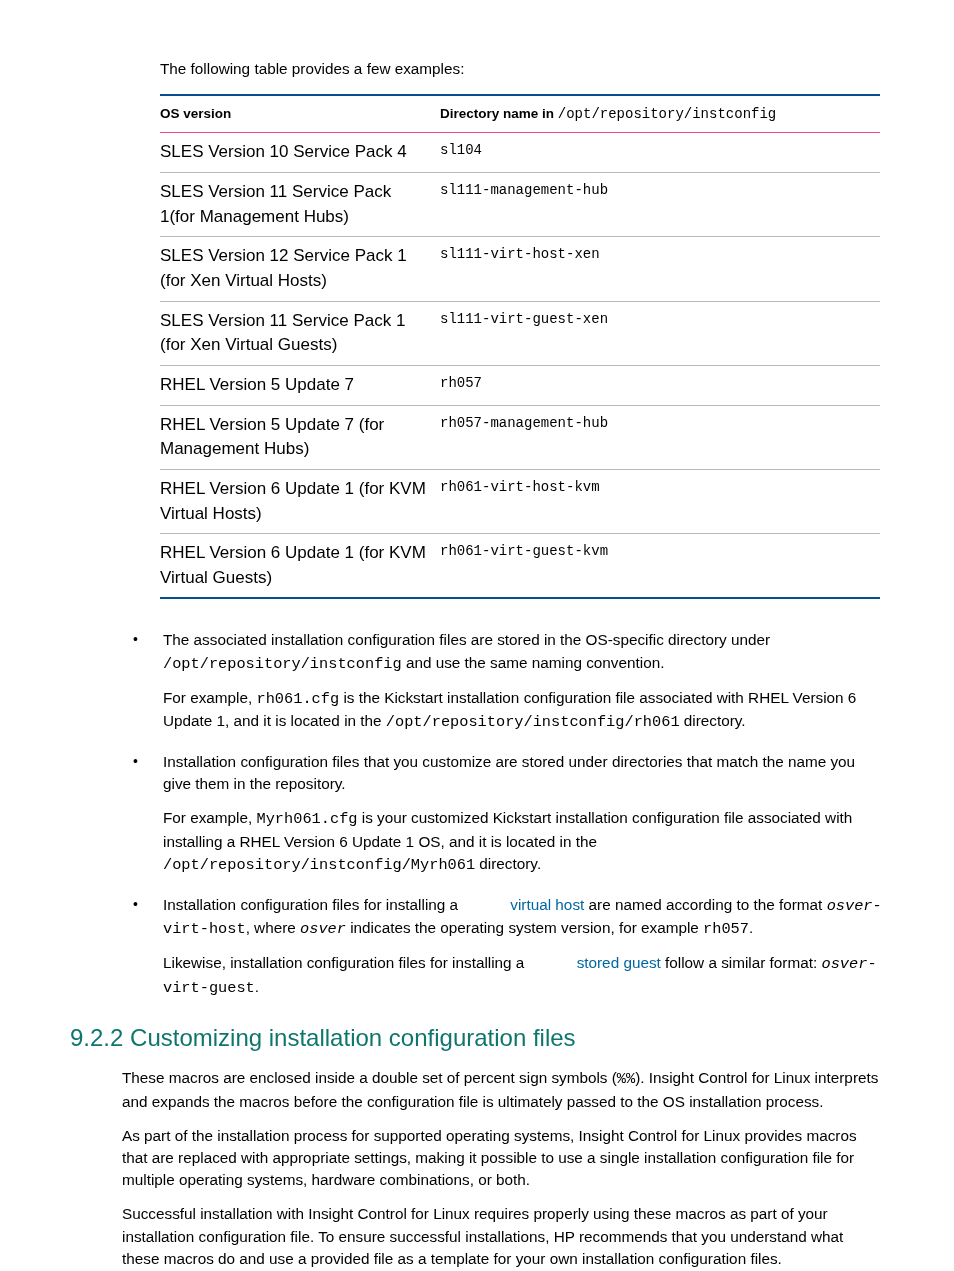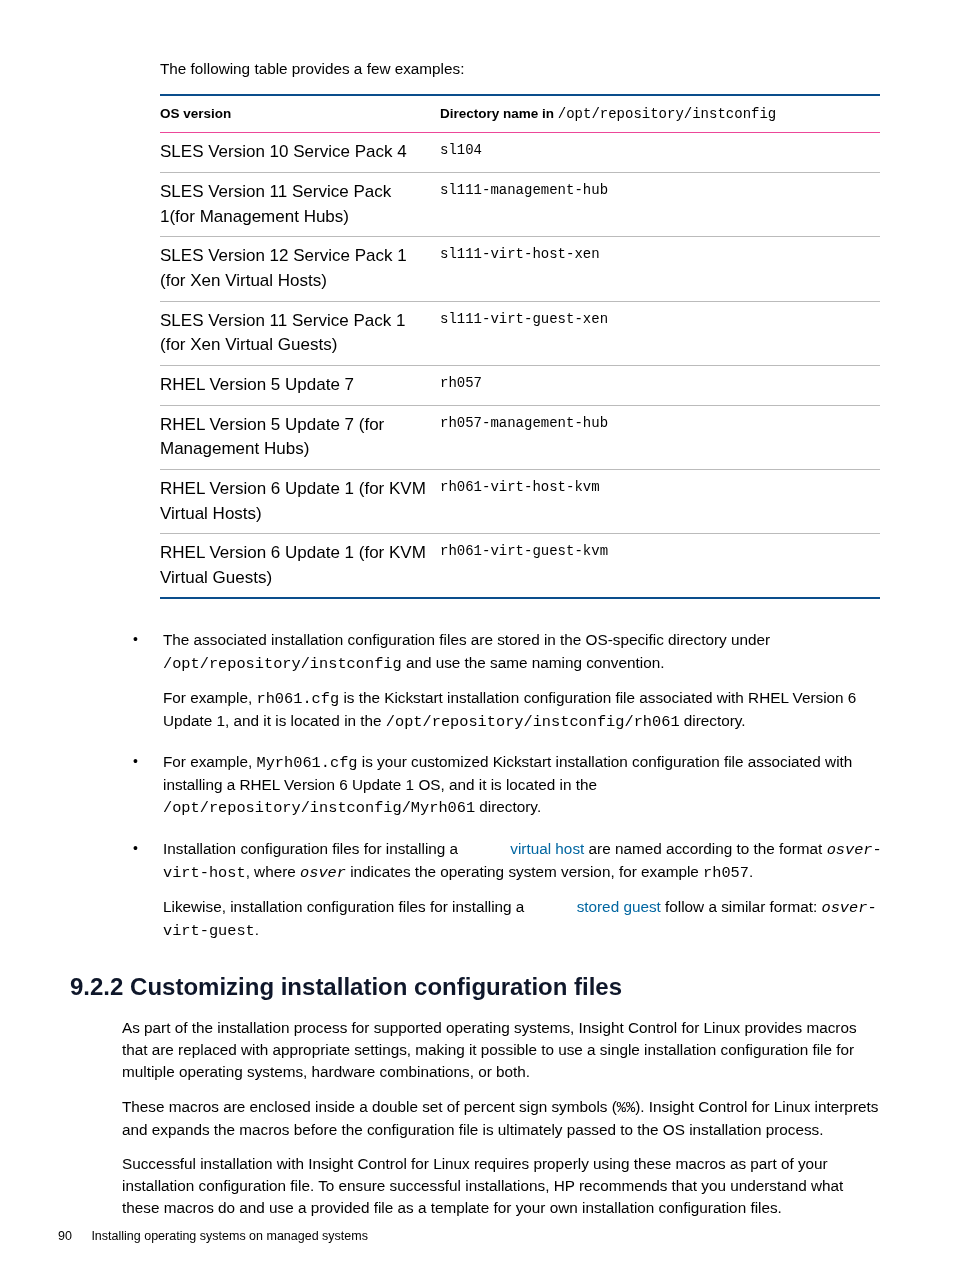--- a/index.html
+++ b/index.html
@@ -69,24 +69,24 @@
       font-family: "Courier New", monospace;
     }
     .italic {
       font-style: italic;
     }
     .link {
       color: #0066a1;
       margin-left: 48px;
     }
     h2.section {
-      font-weight: 700;
-      color: #0f172a;
+      font-weight: 400;
+      color: #0f766e;
       font-size: 24px;
-      margin: 28px 0 12px 0;
+      margin: 22px 0 12px 0;
     }
     .section-body {
       margin-left: 52px;
       font-weight: 300;
     }
     .section-body .para {
       margin-bottom: 12px;
     }
     .footer {
       position: absolute;
@@ -177,43 +177,44 @@
     <li>
       <p class="para">
         <span>The associated installation configuration files are stored in the OS-specific directory under </span><span class="code">/opt/repository/instconfig</span><span> and use the same naming convention.</span>
       </p>
       <p class="para">
         <span>For example, </span><span class="code">rh061.cfg</span><span> is the Kickstart installation configuration file associated with RHEL Version 6 Update 1, and it is located in the </span><span class="code">/opt/repository/instconfig/rh061</span><span> directory.</span>
       </p>
     </li>
 
     <li>
+      <p class="para">Installation configuration files that you customize are stored under directories that match the name you give them in the repository.</p>
       <p class="para">
         <span>For example, </span><span class="code">Myrh061.cfg</span><span> is your customized Kickstart installation configuration file associated with installing a RHEL Version 6 Update 1 OS, and it is located in the </span><span class="code">/opt/repository/instconfig/Myrh061</span><span> directory.</span>
       </p>
     </li>
 
     <li>
       <p class="para">
         <span>Installation configuration files for installing a </span><span class="link">virtual host</span><span> are named according to the format </span><span class="code italic">osver</span><span class="code">-virt-host</span><span>, where </span><span class="code italic">osver</span><span> indicates the operating system version, for example </span><span class="code">rh057</span><span>.</span>
       </p>
       <p class="para">
         <span>Likewise, installation configuration files for installing a </span><span class="link">stored guest</span><span> follow a similar format: </span><span class="code italic">osver</span><span class="code">-virt-guest</span><span>.</span>
       </p>
     </li>
 
   </ul>
 
   <h2 class="section">9.2.2 Customizing installation configuration files</h2>
 
   <div class="section-body">
-    <p class="para">As part of the installation process for supported operating systems, Insight Control for Linux provides macros that are replaced with appropriate settings, making it possible to use a single installation configuration file for multiple operating systems, hardware combinations, or both.</p>
     <p class="para">
       <span>These macros are enclosed inside a double set of percent sign symbols (</span><span class="code">%%</span><span>). Insight Control for Linux interprets and expands the macros before the configuration file is ultimately passed to the OS installation process.</span>
     </p>
+    <p class="para">As part of the installation process for supported operating systems, Insight Control for Linux provides macros that are replaced with appropriate settings, making it possible to use a single installation configuration file for multiple operating systems, hardware combinations, or both.</p>
     <p class="para">Successful installation with Insight Control for Linux requires properly using these macros as part of your installation configuration file. To ensure successful installations, HP recommends that you understand what these macros do and use a provided file as a template for your own installation configuration files.</p>
   </div>
 
   <div class="footer">
     <span class="pagenum">90</span>
     <span>Installing operating systems on managed systems</span>
   </div>
 
 </div>
 

